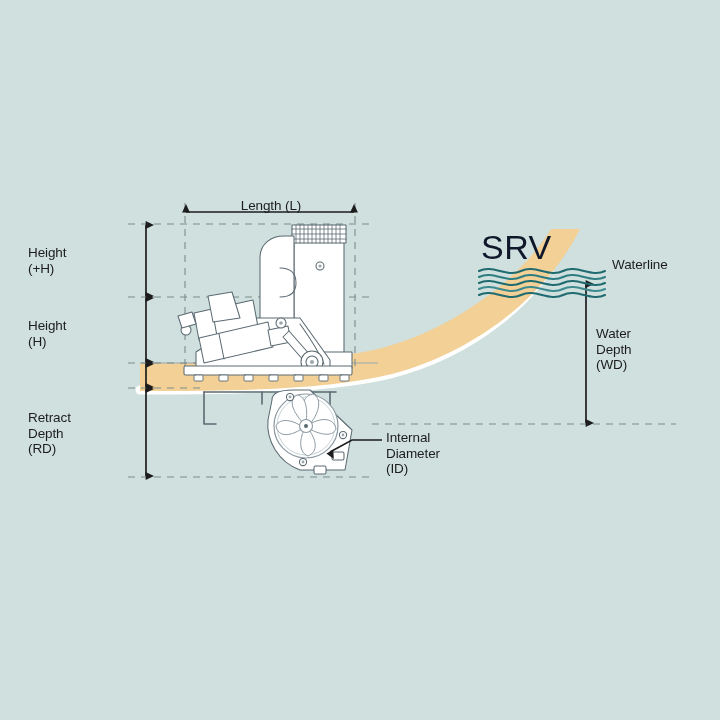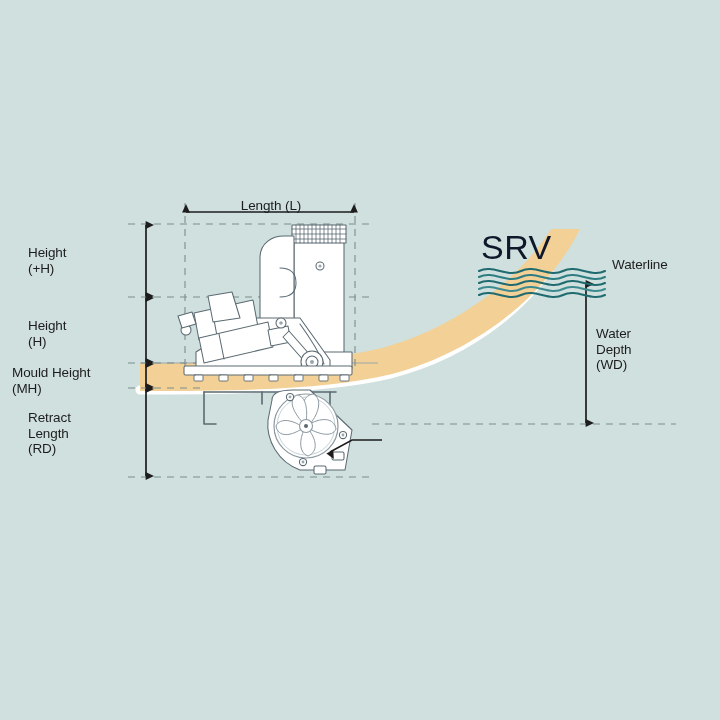--- a/index.html
+++ b/index.html
@@ -247,27 +247,28 @@
   <div id="srv-wordmark">SRV</div>
 
   <div class="dim-label ta-center" style="left:216px; top:198px; width:110px;">Length (L)</div>
 
   <div class="dim-label ta-right" style="left:28px; top:245px; width:106px;">Height
 (+H)</div>
 
   <div class="dim-label ta-right" style="left:28px; top:318px; width:106px;">Height
 (H)</div>
 
-  <div class="dim-label ta-right" style="left:12px; top:365px; width:122px;">Mould Height
-(MH)</div>
 
   <div class="dim-label ta-right" style="left:28px; top:410px; width:106px;">Retract
-Length
+Depth
 (RD)</div>
 
+  <div class="dim-label ta-left" style="left:386px; top:430px; width:110px;">Internal
+Diameter
+(ID)</div>
 
   <div class="dim-label ta-left" style="left:612px; top:257px; width:100px;">Waterline</div>
 
   <div class="dim-label ta-left" style="left:596px; top:326px; width:90px;">Water
 Depth
 (WD)</div>
 
 </div>
 
 </body></html>

